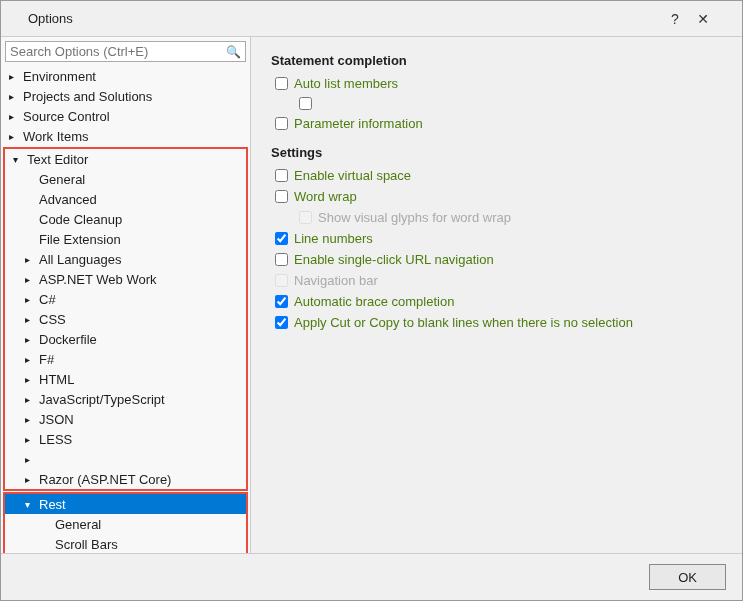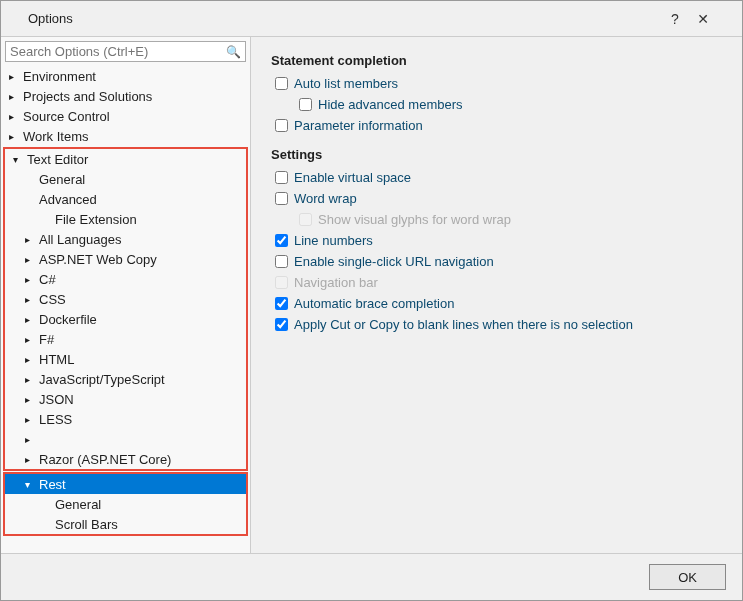--- a/index.html
+++ b/index.html
@@ -111,21 +111,21 @@
       margin-bottom: 6px;
       padding-left: 4px;
     }
     .checkbox-row input[type="checkbox"] {
       margin-right: 6px;
       width: 13px;
       height: 13px;
       cursor: pointer;
     }
     .checkbox-row label {
-      color: #0c4a6e;
+      color: #4d7c0f;
       cursor: pointer;
       font-size: 13px;
     }
     .checkbox-row.disabled label { color: #aaa; }
     .checkbox-row.disabled input { opacity: 0.5; }
     .checkbox-row.indented {
       padding-left: 28px;
     }
     .settings-section {
       margin-top: 14px;
@@ -196,31 +196,35 @@
               <span class="label">Text Editor</span>
             </div>
             <div class="tree-item" style="padding-left: 20px;">
               <span class="arrow"></span>
               <span class="label">General</span>
             </div>
             <div class="tree-item" style="padding-left: 20px;">
               <span class="arrow"></span>
               <span class="label">Advanced</span>
             </div>
-            <div class="tree-item" style="padding-left: 36px;">
+            <div class="tree-item" style="padding-left: 20px;">
+              <span class="arrow"></span>
+              <span class="label">Code Cleanup</span>
+            </div>
+            <div class="tree-item" style="padding-left: 20px;">
               <span class="arrow"></span>
               <span class="label">File Extension</span>
             </div>
             <div class="tree-item" style="padding-left: 20px;">
               <span class="arrow">▸</span>
               <span class="label">All Languages</span>
             </div>
             <div class="tree-item" style="padding-left: 20px;">
               <span class="arrow">▸</span>
-              <span class="label">ASP.NET Web Copy</span>
+              <span class="label">ASP.NET Web Work</span>
             </div>
             <div class="tree-item" style="padding-left: 20px;">
               <span class="arrow">▸</span>
               <span class="label">C#</span>
             </div>
             <div class="tree-item" style="padding-left: 20px;">
               <span class="arrow">▸</span>
               <span class="label">CSS</span>
             </div>
             <div class="tree-item" style="padding-left: 20px;">
@@ -276,21 +280,20 @@
       <div class="section-title">Statement completion</div>
 
       <div id="statement-checkboxes">
 
       <div class="checkbox-row">
             <input type="checkbox" id="cb_auto-list" style="">
             <label for="cb_auto-list">Auto list members</label>
           </div>
           <div class="checkbox-row indented" style="padding-left: 28px;">
             <input type="checkbox" id="cb_hide-advanced" style="">
-            <label for="cb_hide-advanced">Hide advanced members</label>
           </div>
           <div class="checkbox-row">
             <input type="checkbox" id="cb_parameter-info" style="">
             <label for="cb_parameter-info">Parameter information</label>
           </div>
         </div>
 
       <div class="settings-section">
         <div class="section-title">Settings</div>
         <div id="settings-checkboxes">

